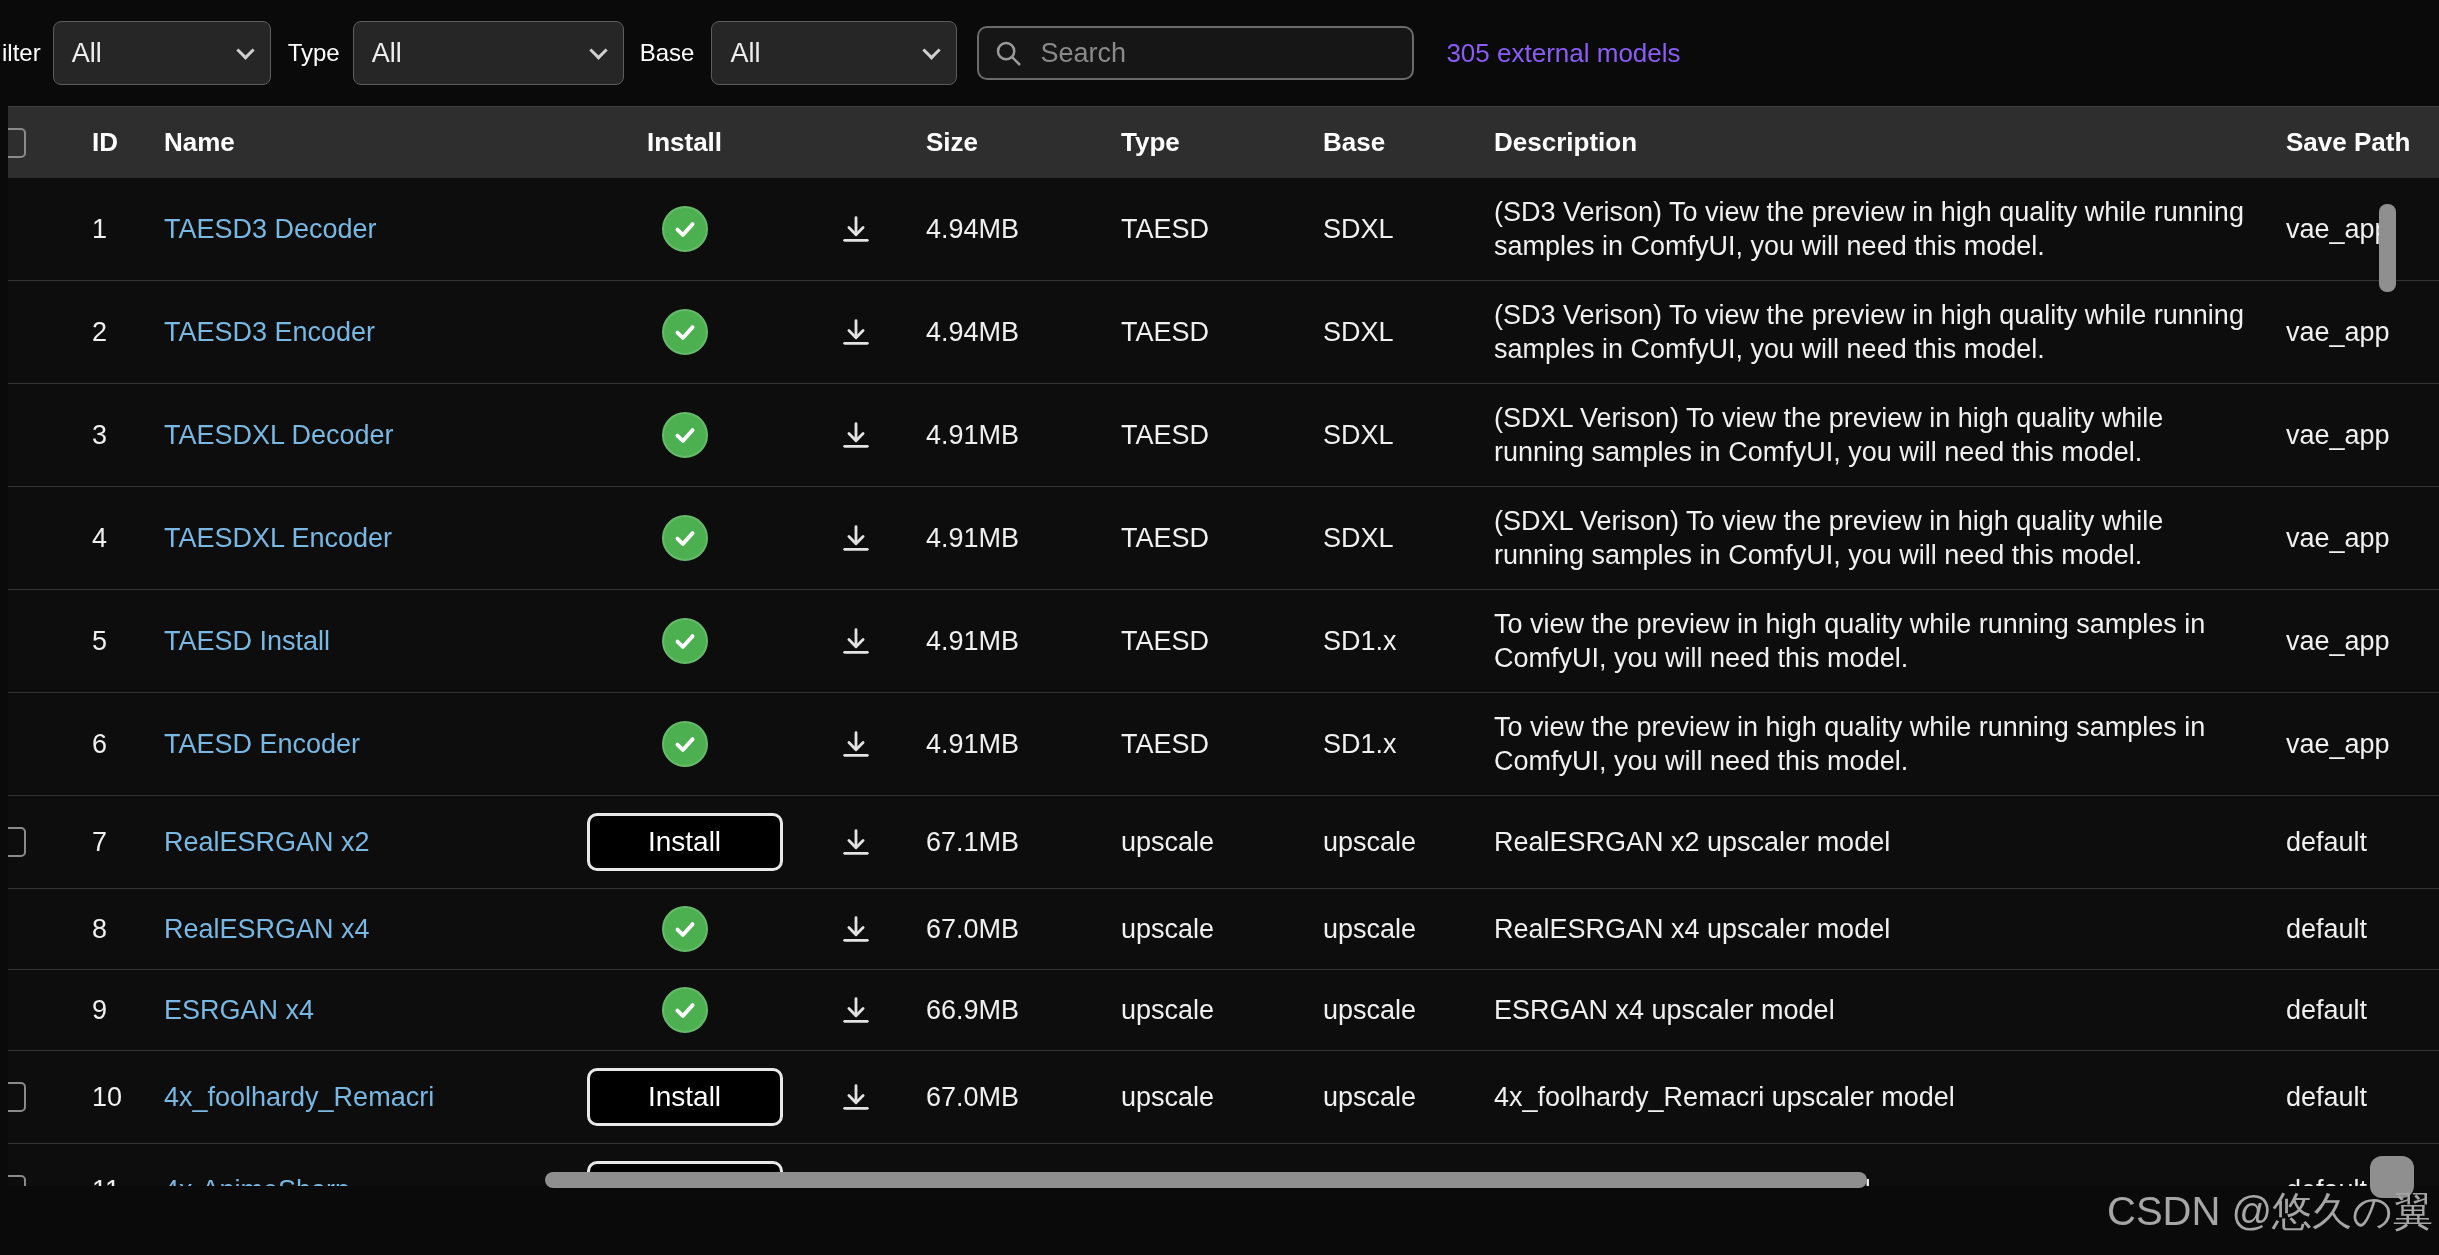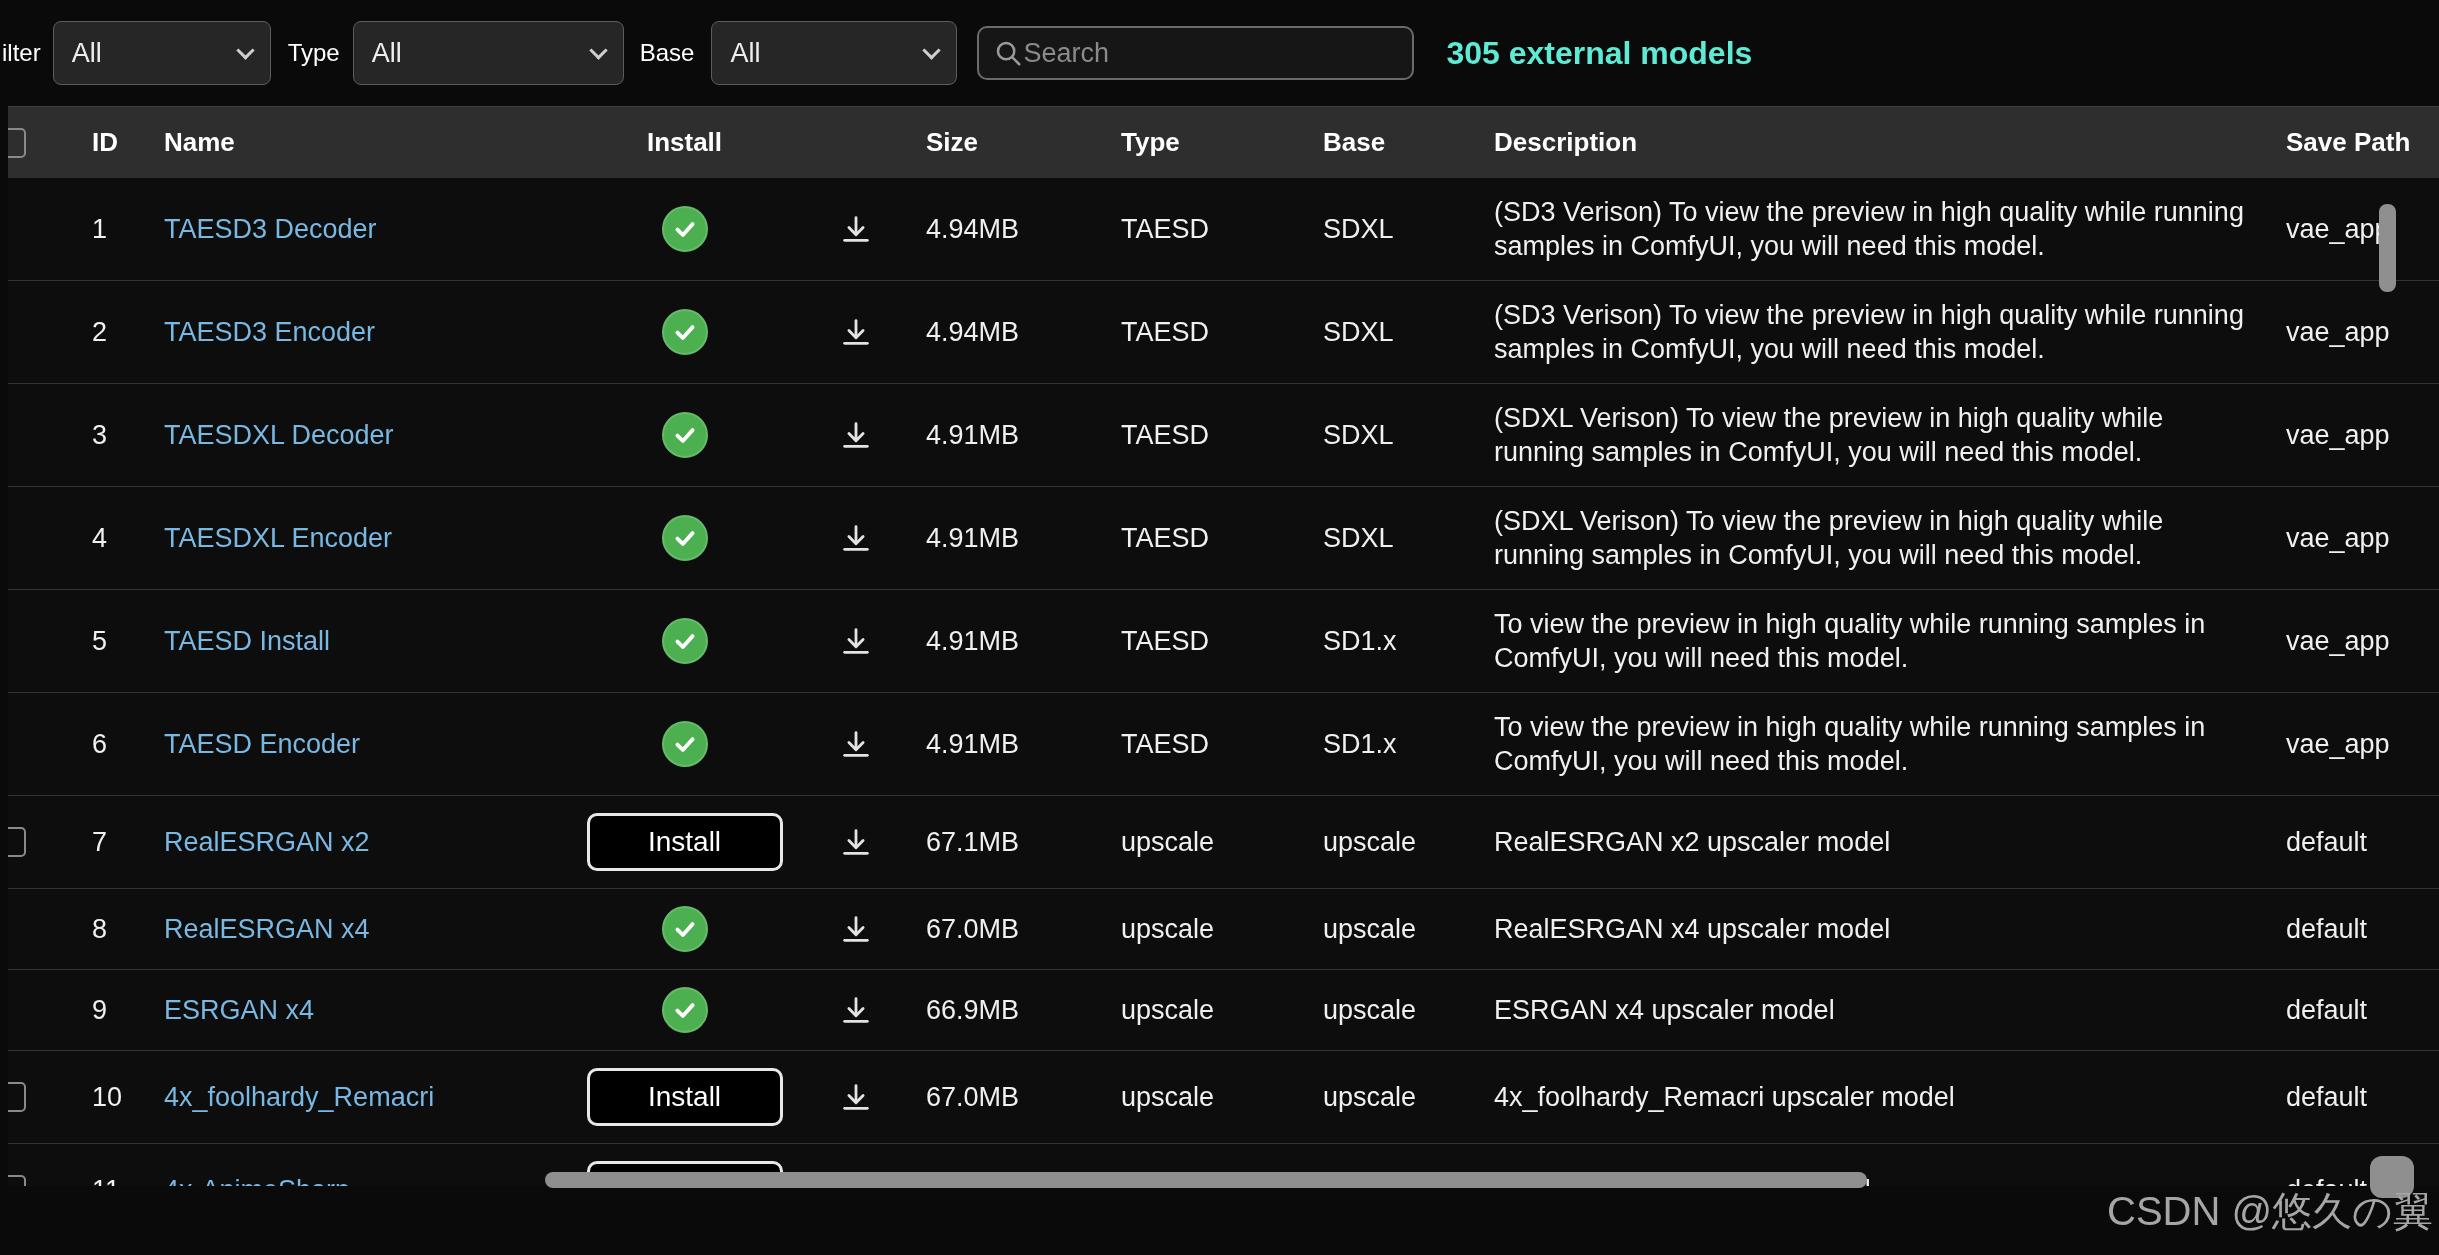--- a/index.html
+++ b/index.html
@@ -15,25 +15,25 @@
     font-size:27px; color:#eeeeee; cursor:pointer; }
   .chev { width:13px; height:13px; border-right:3px solid #cfcfcf; border-bottom:3px solid #cfcfcf;
     transform:rotate(45deg); margin-top:-6px; flex:0 0 auto; margin-left:14px; }
   .sel-filter { width:218px; margin-left:12px; }
   .lbl-type { margin-left:17px; }
   .sel-type { width:271px; margin-left:13px; }
   .lbl-base { margin-left:16px; }
   .sel-base { width:246px; margin-left:17px; }
   .search { width:437px; height:54px; margin-left:20px; background:#161616;
     border:2px solid #6b6b6b; border-radius:10px; display:flex; align-items:center;
-    padding:0 14px; gap:0; }
+    padding:0 14px; gap:17px; }
   .search input { flex:1; background:transparent; border:none; outline:none;
     color:#dddddd; font-size:27px; font-family:"Liberation Sans", sans-serif; min-width:0; }
   .search input::placeholder { color:#8a8a8a; }
-  .count { margin-left:32px; font-size:32px; color:#5eead4; white-space:nowrap;font-weight:bold; }
+  .count { margin-left:32px; font-size:26px; color:#8b5cf6; white-space:nowrap; }
 
   
   .tablewrap { position:absolute; top:106px; left:8px; width:2439px; height:1080px;
     overflow:hidden; background:#0d0d0d; }
   .row { display:grid;
     grid-template-columns:62px 78px 420px 233px 109px 195px 202px 171px 792px minmax(0,1fr);
     align-items:center; }
   .thead { height:72px; background:#2e2e2e; border-top:1px solid #3f3f3f;
     font-weight:bold; font-size:26px; color:#ffffff; }
   .trow { border-bottom:1px solid #343434; min-height:81px; font-size:27px; padding:17px 0; }

